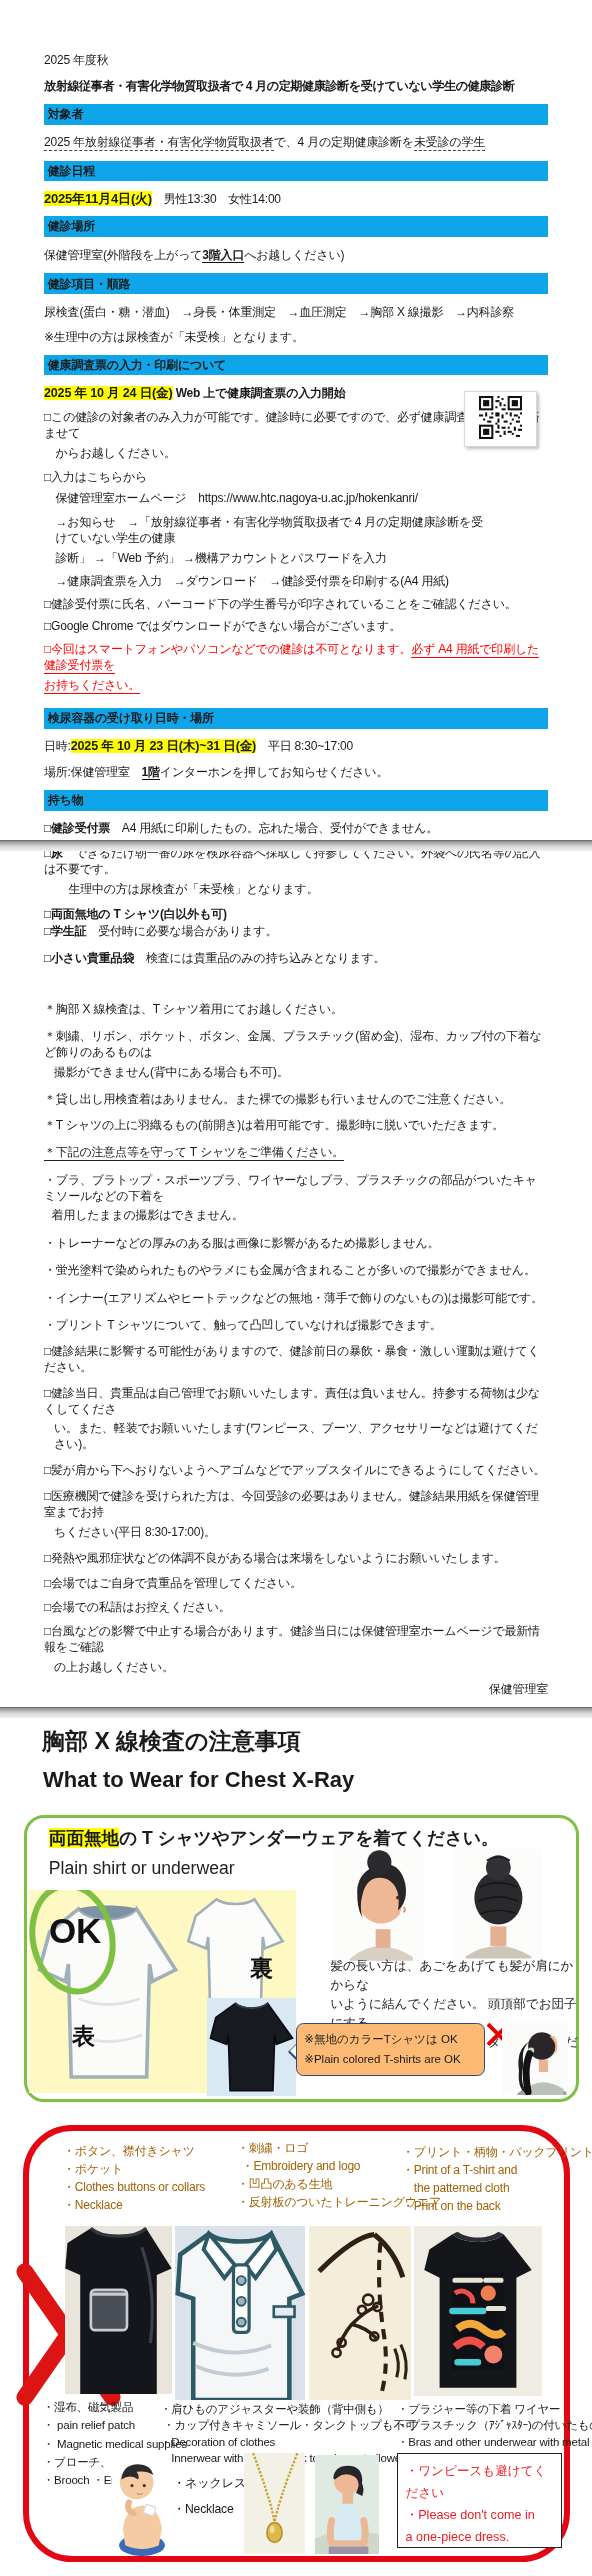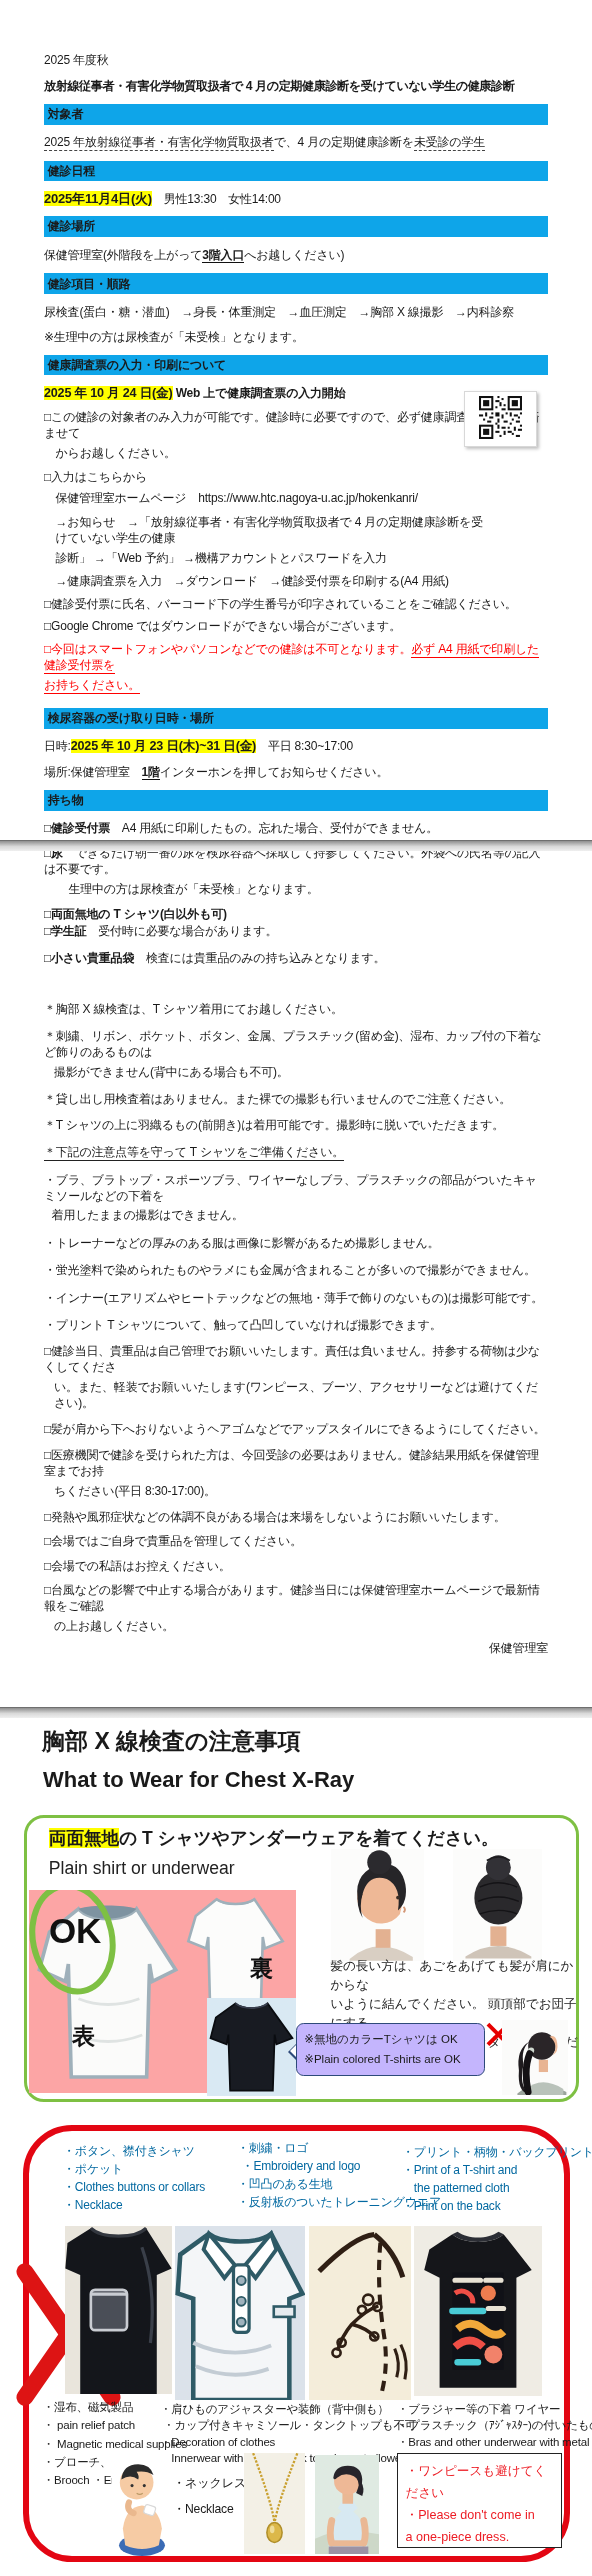--- a/index.html
+++ b/index.html
@@ -19,25 +19,25 @@
   .divider{position:absolute;left:0;width:592px;height:10px;background:linear-gradient(#8f8f8f,#d9d9d9 55%,#efefef);border-top:0.8px solid #6f6f6f;}
   .abs{position:absolute;}
   .big-title{font-size:23px;font-weight:bold;letter-spacing:0px;}
   .big-sub{font-size:22px;font-weight:600;letter-spacing:0px;}
   .okbox{position:absolute;border:3.1px solid #7ec043;border-radius:20px;background:#fff;}
   .ngbox{position:absolute;border:6.9px solid #e30613;border-radius:49px;background:#fff;}
   .lead23{font-size:17.6px;font-weight:600;letter-spacing:0px;}
   .photo{position:absolute;overflow:hidden;}
   .photo svg{display:block;}
   .note16{font-size:12.6px;line-height:19px;color:#222;}
-  .bubble{position:absolute;border:1.5px solid #2e4a7a;border-radius:7.6px;background:#c4b5fd;font-size:11.5px;line-height:20px;padding:5.3px 6.9px;}
+  .bubble{position:absolute;border:1.5px solid #2e4a7a;border-radius:7.6px;background:#fdba74;font-size:11.5px;line-height:20px;padding:5.3px 6.9px;}
   .bubble:before{content:"";position:absolute;left:-17px;top:20px;border:8.4px solid transparent;border-right-color:#2e4a7a;}
   .bubble:after{content:"";position:absolute;left:-13px;top:21.4px;border:6.9px solid transparent;border-right-color:#ffffff;}
   .xmark-small{font-size:40px;color:#e60000;font-weight:bold;line-height:1;}
-  .redcol{font-size:12px;line-height:18px;color:#0369a1;white-space:nowrap;letter-spacing:-0.2px;}
+  .redcol{font-size:12px;line-height:18px;color:#a16207;white-space:nowrap;letter-spacing:-0.2px;}
   .blackcol{font-size:11.5px;color:#1a1a1a;white-space:nowrap;letter-spacing:-0.2px;}
   .lh24{line-height:18.3px;} .lh215{line-height:16.4px;}
   .onepiece{position:absolute;border:1.5px solid #222;background:#fff;font-size:12.6px;line-height:22px;color:#ed1c24;padding:6.1px 7.6px;}
   .qr-card{position:absolute;background:#fff;border:0.8px solid #d8d8d8;box-shadow:1.5px 2.3px 3.1px rgba(0,0,0,.25);padding:3.8px 13.8px;}
   .kanji-label{position:absolute;font-size:23px;font-weight:600;color:#111;}
   .ok-ellipse{position:absolute;border:6.1px solid #7ec043;border-radius:50%;transform:rotate(-12deg);}
   .ok-text{position:absolute;font-size:35px;font-weight:600;color:#111;}
 </style>
 </head>
 <body>
@@ -157,20 +157,21 @@
       <div class="t" style="margin-top:10.7px;">＊T シャツの上に羽織るもの(前開き)は着用可能です。撮影時に脱いでいただきます。</div>
       <div class="t" style="margin-top:10.7px;"><span class="u-solid">＊下記の注意点等を守って T シャツをご準備ください。</span></div>
 
       <div class="t" style="margin-top:11.5px;">・ブラ、ブラトップ・スポーツブラ、ワイヤーなしブラ、プラスチックの部品がついたキャミソールなどの下着を</div>
       <div class="t" style="margin-top:3.8px;padding-left:7.6px;">着用したままの撮影はできません。</div>
       <div class="t" style="margin-top:11.5px;">・トレーナーなどの厚みのある服は画像に影響があるため撮影しません。</div>
       <div class="t" style="margin-top:11.5px;">・蛍光塗料で染められたものやラメにも金属が含まれることが多いので撮影ができません。</div>
       <div class="t" style="margin-top:11.5px;">・インナー(エアリズムやヒートテックなどの無地・薄手で飾りのないもの)は撮影可能です。</div>
       <div class="t" style="margin-top:11.5px;">・プリント T シャツについて、触って凸凹していなければ撮影できます。</div>
 
+      <div class="t" style="margin-top:9.2px;">□健診結果に影響する可能性がありますので、健診前日の暴飲・暴食・激しい運動は避けてください。</div>
       <div class="t" style="margin-top:10px;">□健診当日、貴重品は自己管理でお願いいたします。責任は負いません。持参する荷物は少なくしてくださ</div>
       <div class="t" style="margin-top:3.8px;padding-left:10px;">い。また、軽装でお願いいたします(ワンピース、ブーツ、アクセサリーなどは避けてください)。</div>
       <div class="t" style="margin-top:10px;">□髪が肩から下へおりないようヘアゴムなどでアップスタイルにできるようにしてください。</div>
       <div class="t" style="margin-top:10px;">□医療機関で健診を受けられた方は、今回受診の必要はありません。健診結果用紙を保健管理室までお持</div>
       <div class="t" style="margin-top:3.8px;padding-left:10px;">ちください(平日 8:30-17:00)。</div>
       <div class="t" style="margin-top:10px;">□発熱や風邪症状などの体調不良がある場合は来場をしないようにお願いいたします。</div>
       <div class="t" style="margin-top:8.4px;">□会場ではご自身で貴重品を管理してください。</div>
       <div class="t" style="margin-top:8.4px;">□会場での私語はお控えください。</div>
       <div class="t" style="margin-top:8.4px;">□台風などの影響で中止する場合があります。健診当日には保健管理室ホームページで最新情報をご確認</div>
       <div class="t" style="margin-top:3.8px;padding-left:10px;">の上お越しください。</div>
@@ -182,21 +183,21 @@
 
   <div class="page" style="top:1717px;height:859px;">
 
     <div class="abs big-title" style="left:42px;top:9.2px;">胸部 X 線検査の注意事項</div>
     <div class="abs big-sub" style="left:43px;top:50px;">What to Wear for Chest X-Ray</div>
 
     <div class="okbox" style="left:24.4px;top:98px;width:549px;height:281px;">
       <div class="abs lead23" style="left:21.4px;top:7.6px;"><span class="hl">両面無地</span><span>の T シャツやアンダーウェアを着てください。</span></div>
       <div class="abs" style="left:21.4px;top:40px;font-size:17.6px;font-weight:500;color:#222;">Plain shirt  or underwear</div>
 
-      <div class="photo" style="left:1.5px;top:72px;width:267px;height:203px;background:#fca5a5;">
+      <div class="photo" style="left:1.5px;top:72px;width:267px;height:203px;background:#fef9c3;">
         <svg width="145" height="193" viewBox="0 0 100 130" style="position:absolute;left:6.1px;top:4.6px;">
           <path d="M30 8 L10 24 L3 50 L21 58 L23 46 L25 124 L77 124 L79 46 L81 58 L97 50 L70 8 C62 17 38 17 30 8 Z" fill="#fbfbfa" stroke="#9fb0ba" stroke-width="2.5"></path>
           <path d="M30 8 C38 17 62 17 70 8 C60 5 40 5 30 8 Z" fill="#7e93a1"></path>
           <path d="M30 70 q20 8 42 0" stroke="#dfe3e2" stroke-width="2" fill="none"></path>
           <path d="M28 95 q22 9 46 0" stroke="#dfe3e2" stroke-width="2" fill="none"></path>
         </svg>
         <svg width="107" height="131" viewBox="0 0 100 125" style="position:absolute;left:153px;top:3.1px;">
           <path d="M32 6 L12 22 L5 46 L22 53 L24 42 L26 118 L74 118 L76 42 L78 53 L95 46 L68 6 C60 12 40 12 32 6 Z" fill="#fcfcfb" stroke="#9fb0ba" stroke-width="2.5"></path>
           <path d="M32 6 C40 12 60 12 68 6" fill="none" stroke="#9fb0ba" stroke-width="2"></path>
         </svg>

